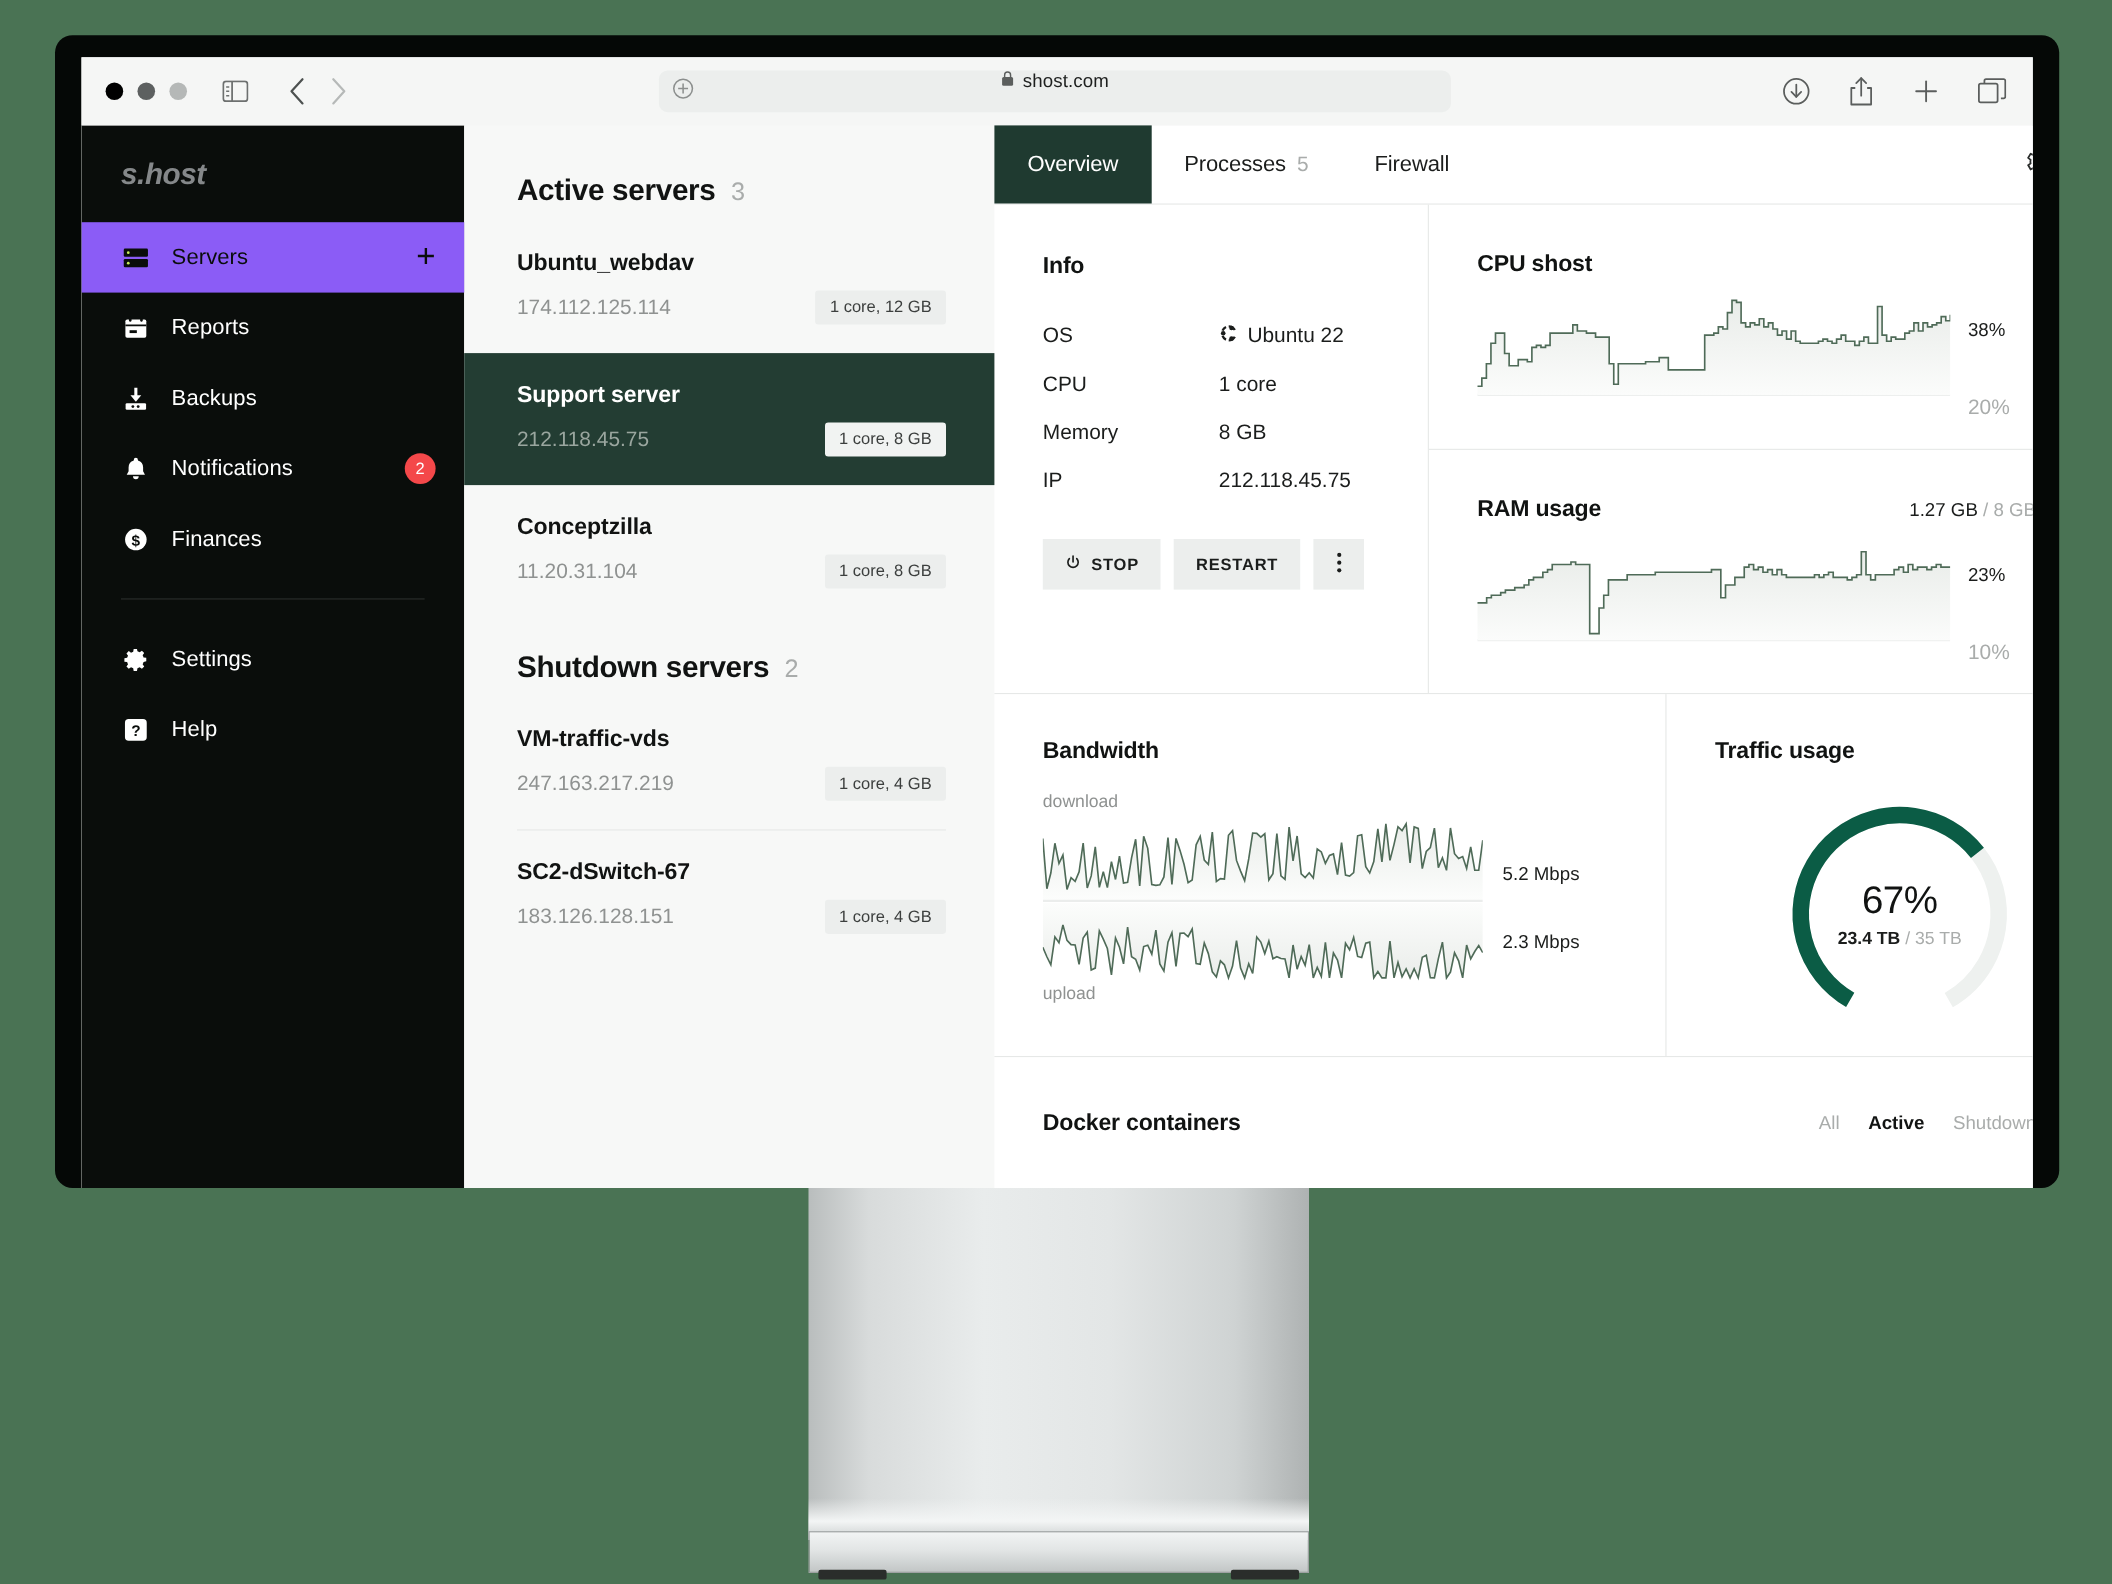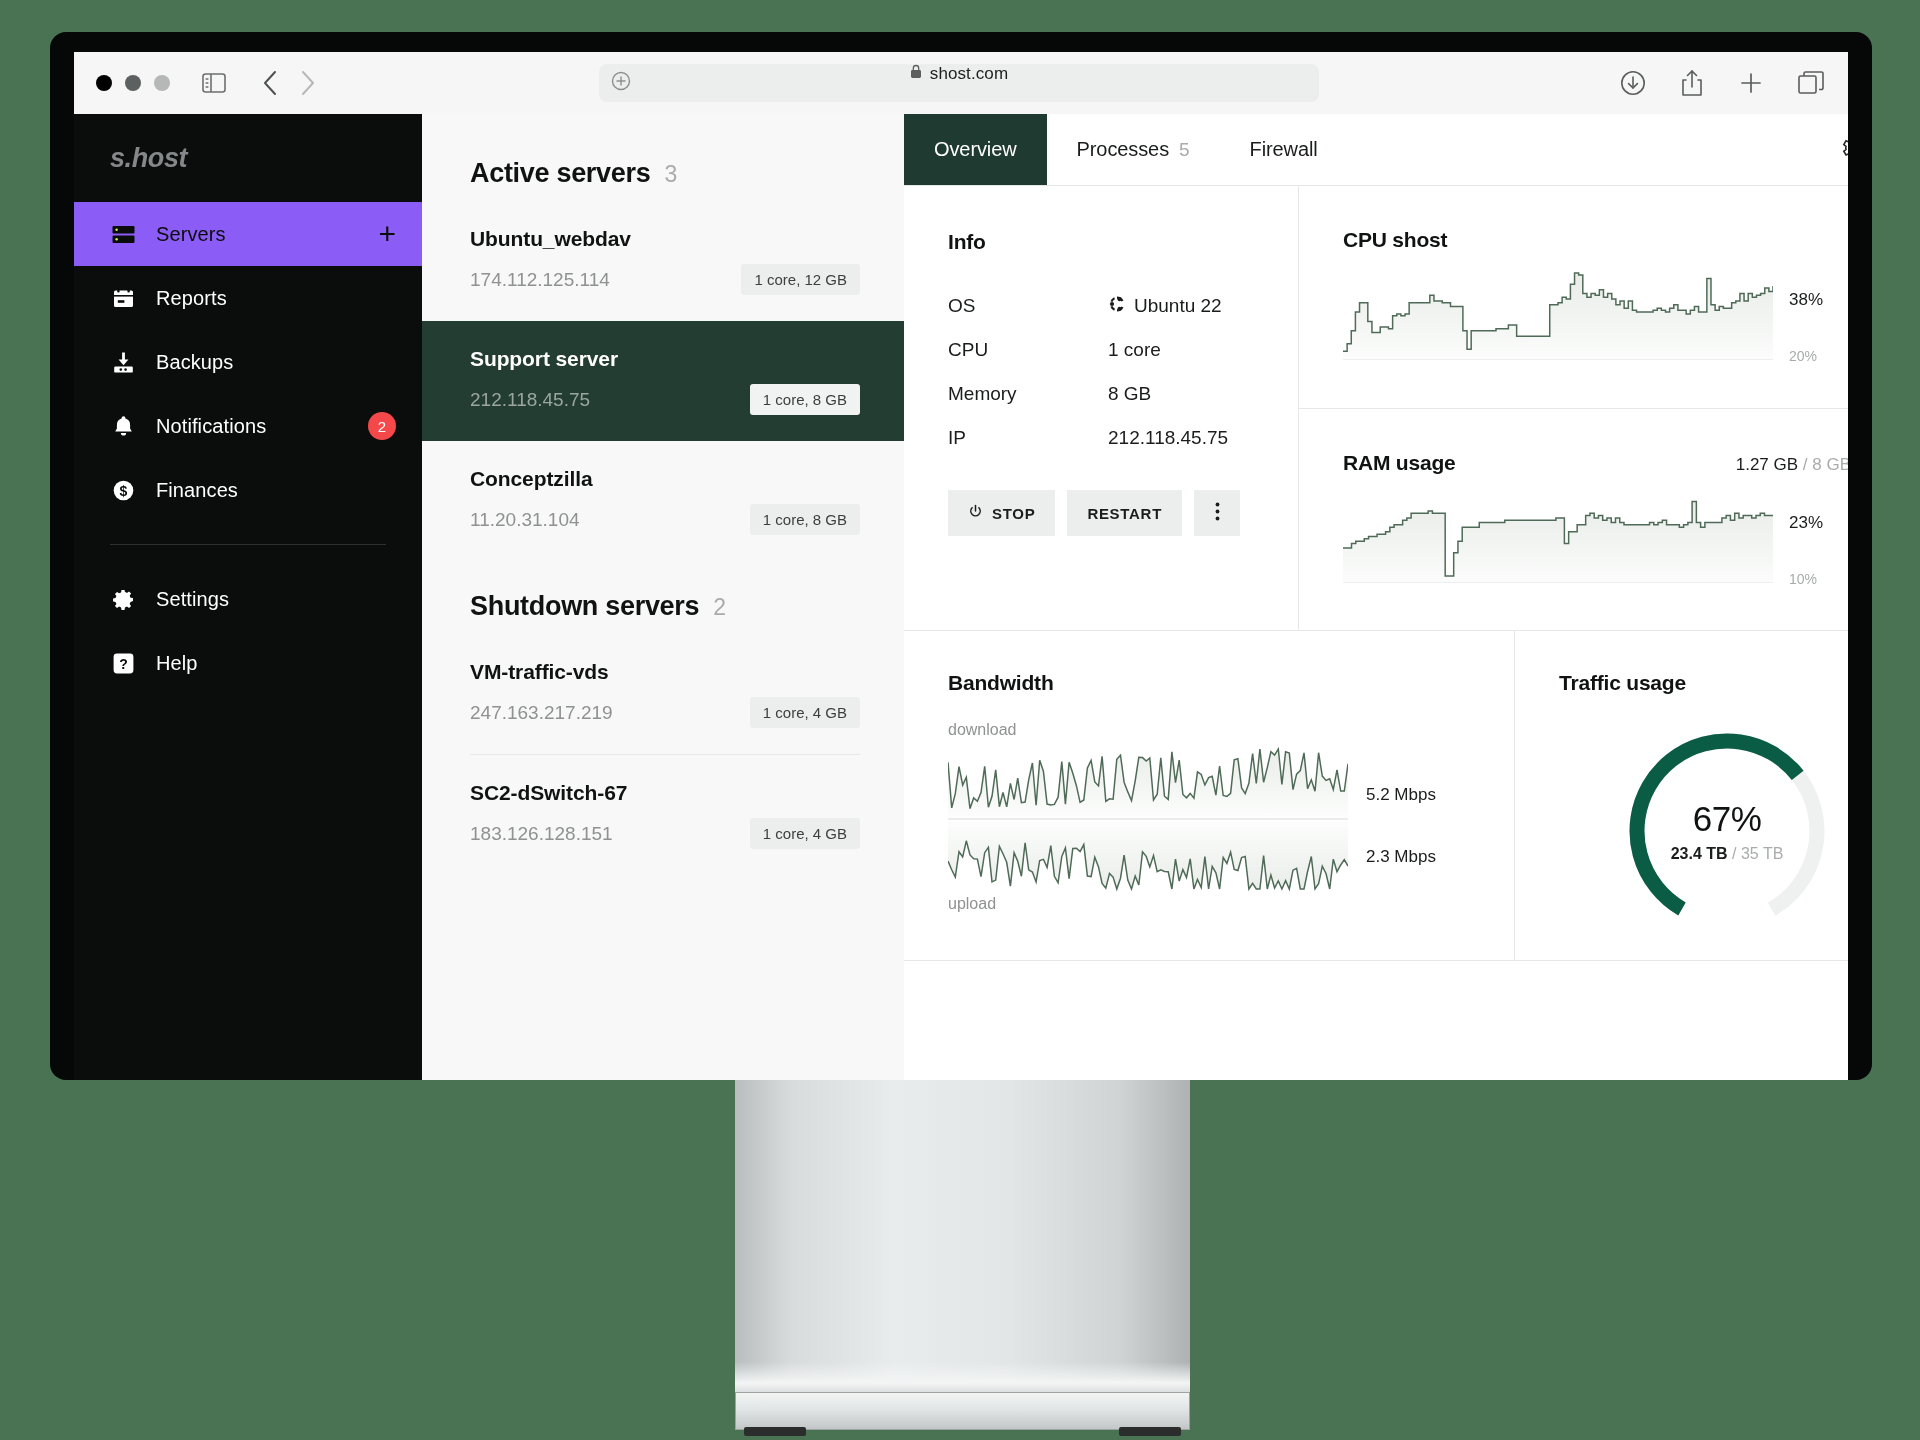--- a/index.html
+++ b/index.html
@@ -158,21 +158,21 @@
   #usage-cell { flex: 1; display: flex; flex-direction: column; }
   .usage-box { padding: 42px 44px 0 44px; flex: 1; position: relative; }
   .usage-box + .usage-box { border-top: 1px solid #e6e8e7; }
   .usage-head { display: flex; align-items: baseline; }
   .usage-head .ram-val { margin-left: auto; font-size: 17px; color: #1b1d1c; font-weight: 500; }
   .usage-head .ram-val .tot { color: #a9acab; font-weight: normal; }
   .chart-wrap { display: flex; align-items: flex-start; margin-top: 8px; }
   .chart-wrap svg { display: block; }
   .chart-labels { margin-left: 16px; position: relative; height: 100px; width: 62px; }
   .chart-labels .top { position: absolute; top: 30px; font-size: 17px; color: #1b1d1c; font-weight: 500; }
-  .chart-labels .bot { position: absolute; top: 88px; font-size: 14px; color: #a9acab; }
+  .chart-labels .bot { position: absolute; top: 100px; font-size: 19px; color: #a9acab; }
 
   #grid-bottom { display: flex; height: 330px; border-bottom: 1px solid #e6e8e7; }
   #bw-cell { flex: 1; border-right: 1px solid #e6e8e7; padding: 40px 0 0 44px; }
   .bw-label { font-size: 16px; color: #8f9291; }
   #bw-chart-row { display: flex; align-items: flex-start; }
   .bw-vals { margin-left: 18px; position: relative; height: 150px; width: 110px; }
   .bw-vals .dl { position: absolute; top: 46px; font-size: 17px; color: #1b1d1c; }
   .bw-vals .ul { position: absolute; top: 108px; font-size: 17px; color: #1b1d1c; }
 
   #traffic-cell { width: 380px; flex: 0 0 380px; padding: 40px 0 0 44px; }
@@ -594,18 +594,26 @@
                 <div id="donut-center">
                   <span id="donut-pct">67%</span>
                   <span id="donut-sub">
                     <span>23.4 TB</span><span class="tot"> / <span>35 TB</span></span>
                   </span>
                 </div>
               </div>
             </div>
           </div>
 
+          <div id="docker-bar">
+            <span id="docker-title">Docker containers</span>
+            <div id="docker-filters">
+              <span>All</span>
+              <span class="on">Active</span>
+              <span>Shutdown</span>
+            </div>
+          </div>
 
         </section>
       </div>
     </div>
   </div>
 </div>
 
 </body></html>

